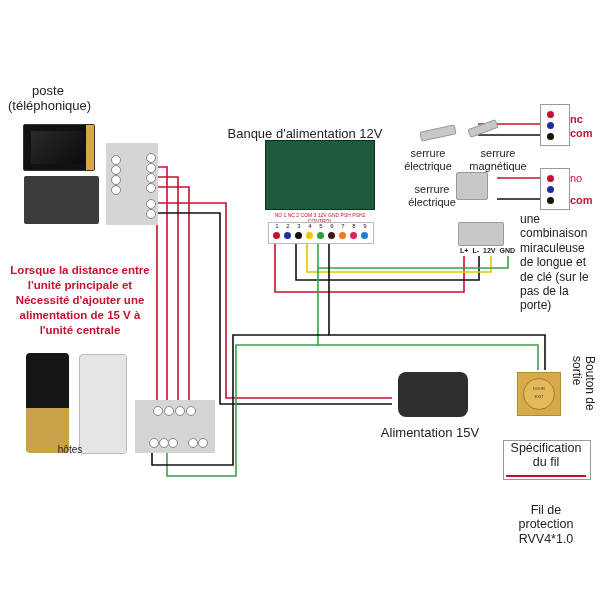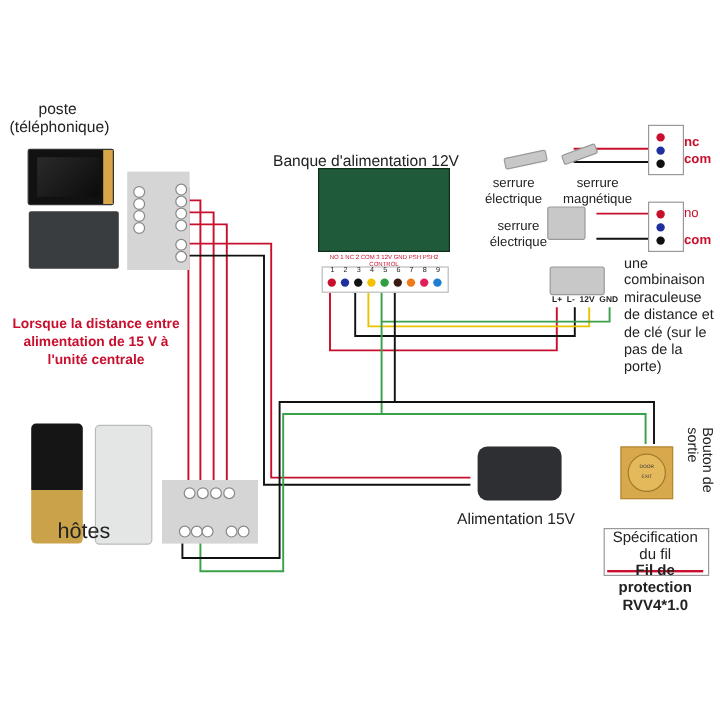--- a/index.html
+++ b/index.html
@@ -140,35 +140,37 @@
 <div class="abs" style="left:460px;top:247px;font-size:7px;font-weight:bold;display:flex;gap:4px;">
   <span>L+</span>
   <span>L-</span>
   <span>12V</span>
   <span>GND</span>
 </div>
 <div class="abs" style="left:520px;top:212px;font-size:12px;line-height:1.2;">
   <div>une</div>
   <div>combinaison</div>
   <div>miraculeuse</div>
-  <div>de distance et</div>
+  <div>de longue et</div>
   <div>de clé (sur le</div>
   <div>pas de la</div>
   <div>porte)</div>
 </div>
 
 <div class="lbl red" style="left:4px;top:263px;width:152px;font-size:11.5px;line-height:1.3;">
   <div>Lorsque la distance entre</div>
+  <div>l'unité principale et</div>
+  <div>Nécessité d'ajouter une</div>
   <div>alimentation de 15 V à</div>
   <div>l'unité centrale</div>
 </div>
 
 <div class="panel-door" style="left:26px;top:353px;width:43px;height:100px;background:linear-gradient(#151515 0 55%, #c9a24a 55%);"></div>
 <div class="panel-door" style="left:79px;top:354px;width:46px;height:98px;background:#e4e6e6;border:1px solid #bbb;"></div>
-<div class="lbl" style="left:40px;top:432px;width:60px;font-size:18px;">hôtes</div>
+<div class="lbl" style="left:40px;top:444px;width:60px;font-size:10px;">hôtes</div>
 
 <div class="term-block" style="left:135px;top:400px;width:80px;height:53px;">
   <div class="pin" style="left:18px;top:6px"></div>
   <div class="pin" style="left:29px;top:6px"></div>
   <div class="pin" style="left:40px;top:6px"></div>
   <div class="pin" style="left:51px;top:6px"></div>
   <div class="pin" style="left:14px;top:38px"></div>
   <div class="pin" style="left:24px;top:38px"></div>
   <div class="pin" style="left:33px;top:38px"></div>
   <div class="pin" style="left:53px;top:38px"></div>
@@ -188,17 +190,17 @@
   <div>Bouton de</div>
   <div>sortie</div>
 </div>
 
 <div class="spec-box"></div>
 <div class="lbl" style="left:503px;top:441px;width:86px;font-size:12.5px;">
   <div>Spécification</div>
   <div>du fil</div>
 </div>
 <div class="spec-line"></div>
-<div class="lbl" style="left:503px;top:468px;width:86px;font-size:12.5px;font-weight:bold;">
+<div class="lbl" style="left:503px;top:503px;width:86px;font-size:12.5px;">
   <div>Fil de</div>
   <div>protection</div>
   <div>RVV4*1.0</div>
 </div>
 
 </body></html>

